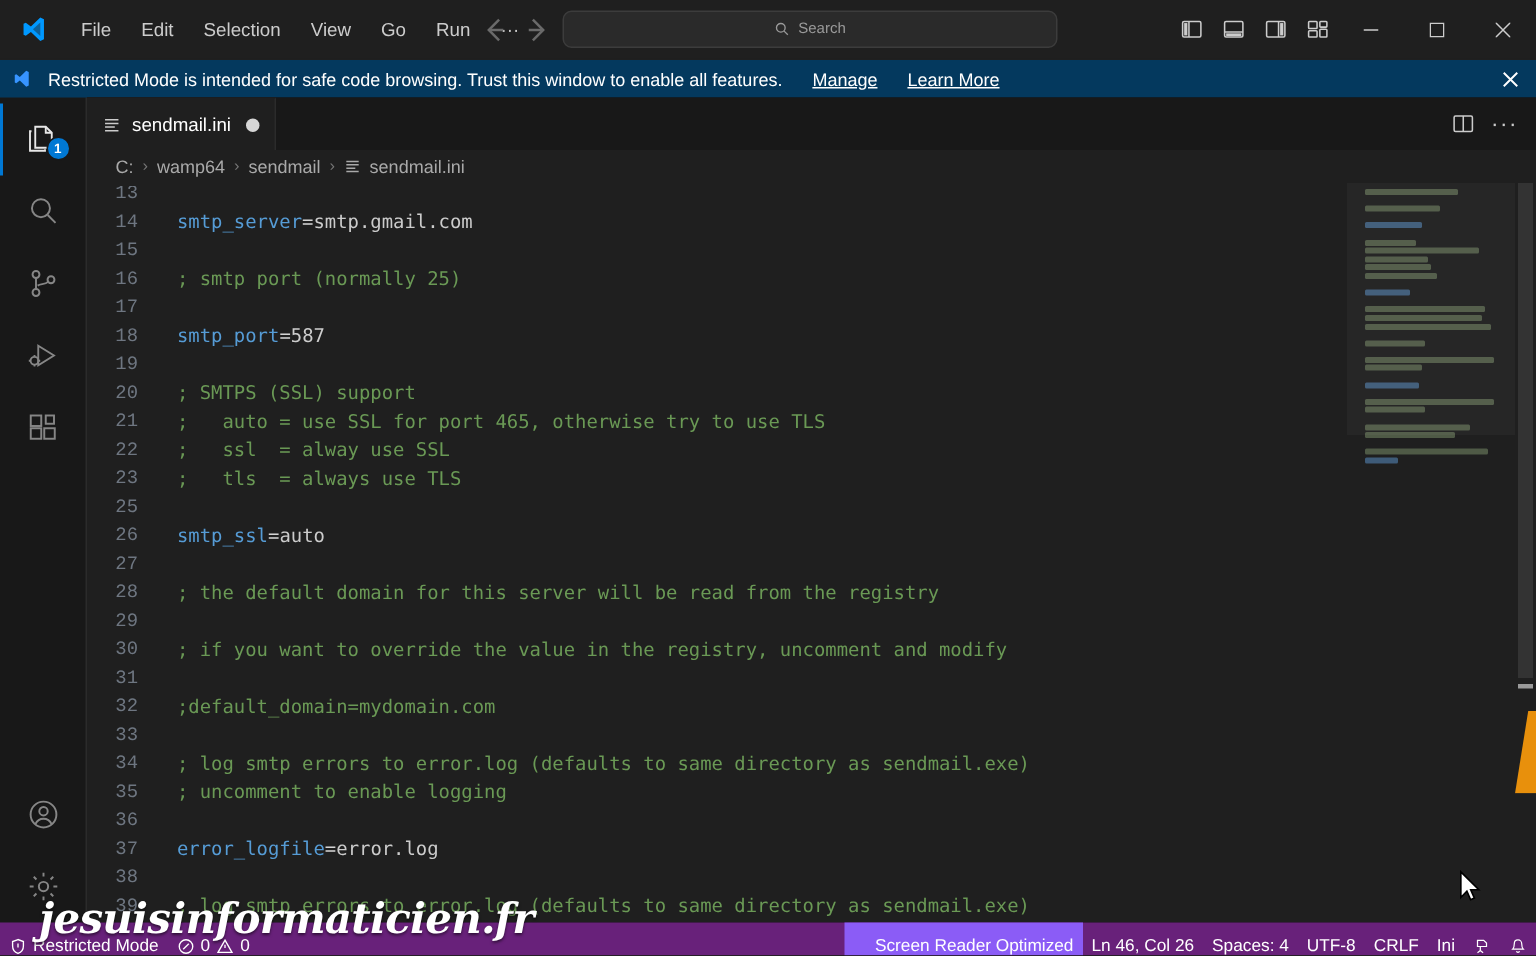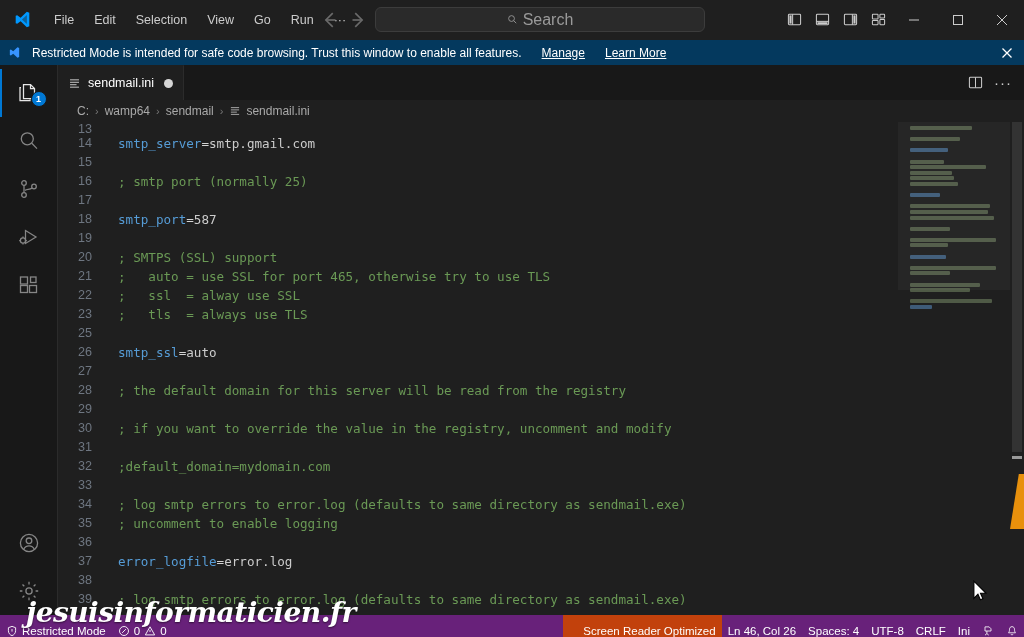--- a/index.html
+++ b/index.html
@@ -54,21 +54,21 @@
   .searchbox {
     width: 330px; height: 25px;
     background: #2a2a2a;
     border: 1px solid #3c3c3c;
     border-radius: 6px;
     display: flex; align-items: center; justify-content: center;
     gap: 5px;
   }
   .searchbox .sb-icon { width: 11px; height: 11px; display:block; }
   .searchbox .sb-text {
-    color: #9a9a9a; font-size: 16px;
+    color: #9a9a9a; font-size: 10px;
   }
   .tb-right {
     margin-left: auto;
     display: flex; align-items: center;
     height: 40px;
   }
   .layout-btn {
     width: 26px; height: 26px;
     display: flex; align-items: center; justify-content: center;
     margin: 0 1px;
@@ -224,32 +224,32 @@
   }
   .code-scroll {
     flex: 1 1 auto;
     position: relative;
     overflow: hidden;
     padding-top: 2px;
   }
   .code-line {
     height: 19px;
     display: flex;
-    align-items: flex-start;
+    align-items: flex-end;
     font-family: "DejaVu Sans Mono", monospace;
     font-size: 12.6px;
     white-space: pre;
   }
   .ln {
     width: 48px;
     flex: 0 0 48px;
     text-align: right;
     padding-right: 14px;
     color: #6e7681;
-    font-family: Liberation Sans, sans-serif;
+    font-family: Liberation Mono, monospace;
     font-size: 12.6px;
   }
   .code-txt { color: #d4d4d4; padding-left: 12px; }
   .k-key { color: #569cd6; }
   .k-eq  { color: #d4d4d4; }
   .k-val { color: #cccccc; }
   .k-com { color: #6a9955; }
 
   
   .minimap {
@@ -308,21 +308,21 @@
   .sb-item {
     display: flex; align-items: flex-end;
     gap: 4px;
     padding: 0 6px;
     height: 22px;
     white-space: nowrap;
   }
   .sb-item svg { width: 12px; height: 12px; }
   .sb-left { display: flex; align-items: center; }
   .sb-right { margin-left: auto; display: flex; align-items: center; }
-  .sb-highlight { background: #c2410c; padding-left: 20px; }
+  .sb-highlight { background: #8b5cf6; padding-left: 20px; }
 
   
   .watermark {
     position: absolute;
     left: 26px; bottom: 8px;
     color: #ffffff;
     font-family: "DejaVu Serif", serif;
     font-style: italic;
     font-weight: bold;
     font-size: 28px;

